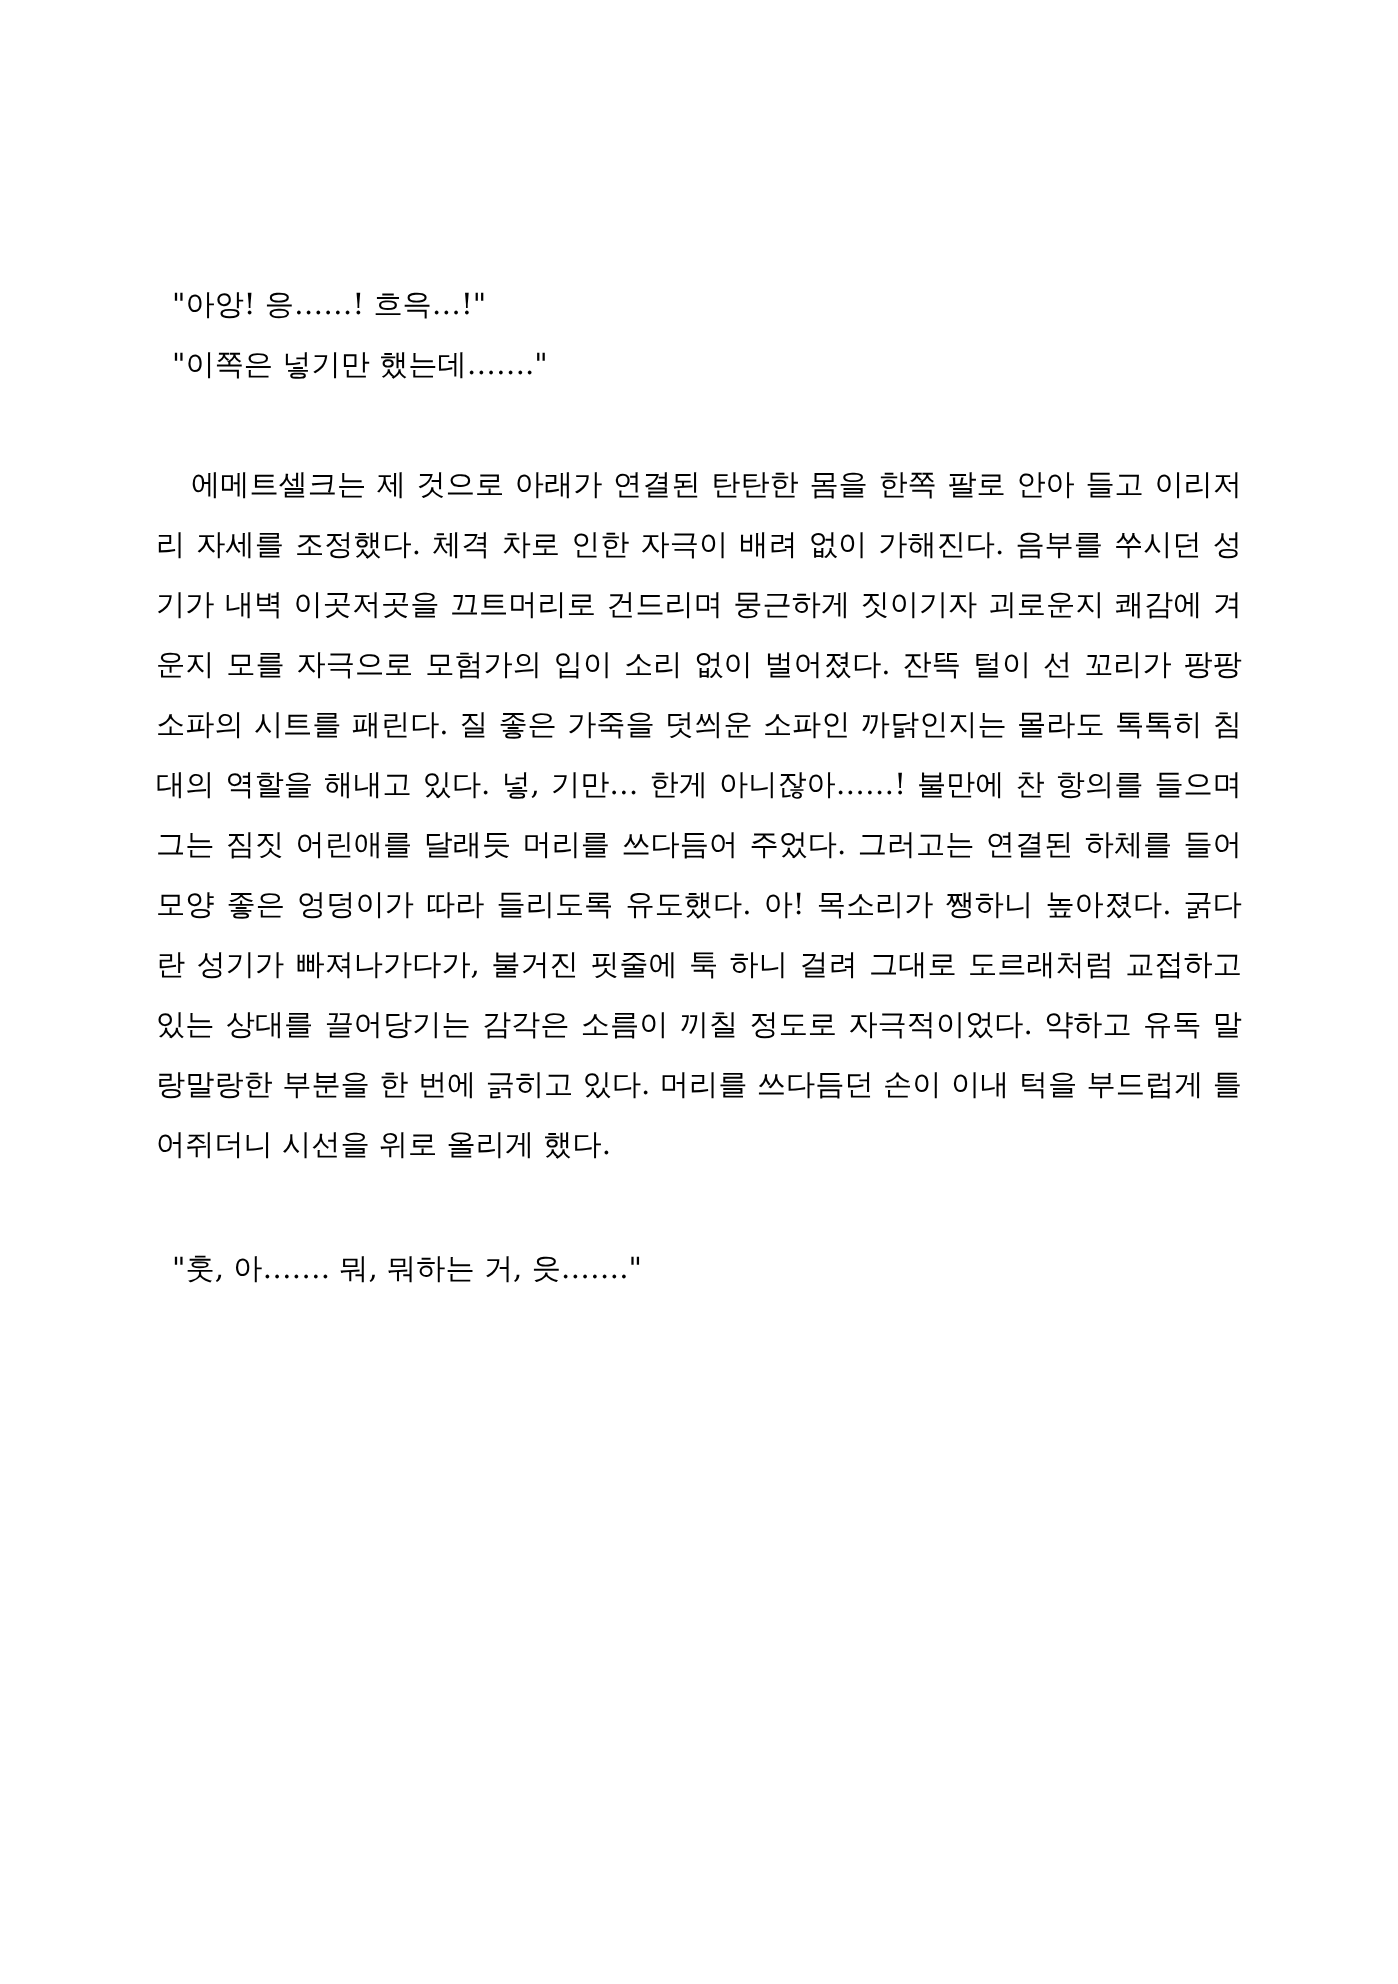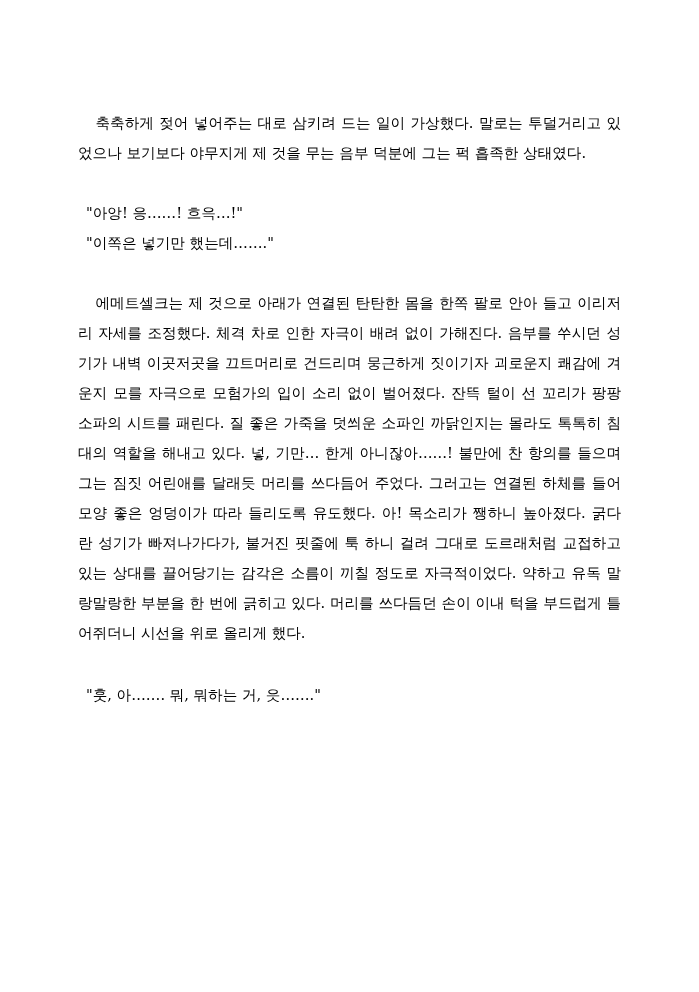--- a/index.html
+++ b/index.html
@@ -44,21 +44,20 @@
   }
   .gap-md { height: 30px; }
   .gap-lg { height: 32px; }
 </style>
 </head>
 <body>
 
 <div class="page">
   <div class="content">
 
-    <p class="para indent">축축하게 젖어 넣어주는 대로 삼키려 드는 일이 가상했다. 말로는 투덜거리고 있었으나 보기보다 야무지게 제 것을 무는 음부 덕분에 그는 퍽 흡족한 상태였다.</p>
 
     <div class="gap-md"></div>
 
     <p class="quote-line">"아앙! 응……! 흐윽…!"</p>
 
     <p class="quote-line">"이쪽은 넣기만 했는데……."</p>
 
     <div class="gap-md"></div>
 
     <p class="para indent">에메트셀크는 제 것으로 아래가 연결된 탄탄한 몸을 한쪽 팔로 안아 들고 이리저리 자세를 조정했다. 체격 차로 인한 자극이 배려 없이 가해진다. 음부를 쑤시던 성기가 내벽 이곳저곳을 끄트머리로 건드리며 뭉근하게 짓이기자 괴로운지 쾌감에 겨운지 모를 자극으로 모험가의 입이 소리 없이 벌어졌다. 잔뜩 털이 선 꼬리가 팡팡 소파의 시트를 패린다. 질 좋은 가죽을 덧씌운 소파인 까닭인지는 몰라도 톡톡히 침대의 역할을 해내고 있다. 넣, 기만… 한게 아니잖아……! 불만에 찬 항의를 들으며 그는 짐짓 어린애를 달래듯 머리를 쓰다듬어 주었다. 그러고는 연결된 하체를 들어 모양 좋은 엉덩이가 따라 들리도록 유도했다. 아! 목소리가 쨍하니 높아졌다. 굵다란 성기가 빠져나가다가, 불거진 핏줄에 툭 하니 걸려 그대로 도르래처럼 교접하고 있는 상대를 끌어당기는 감각은 소름이 끼칠 정도로 자극적이었다. 약하고 유독 말랑말랑한 부분을 한 번에 긁히고 있다. 머리를 쓰다듬던 손이 이내 턱을 부드럽게 틀어쥐더니 시선을 위로 올리게 했다.</p>

